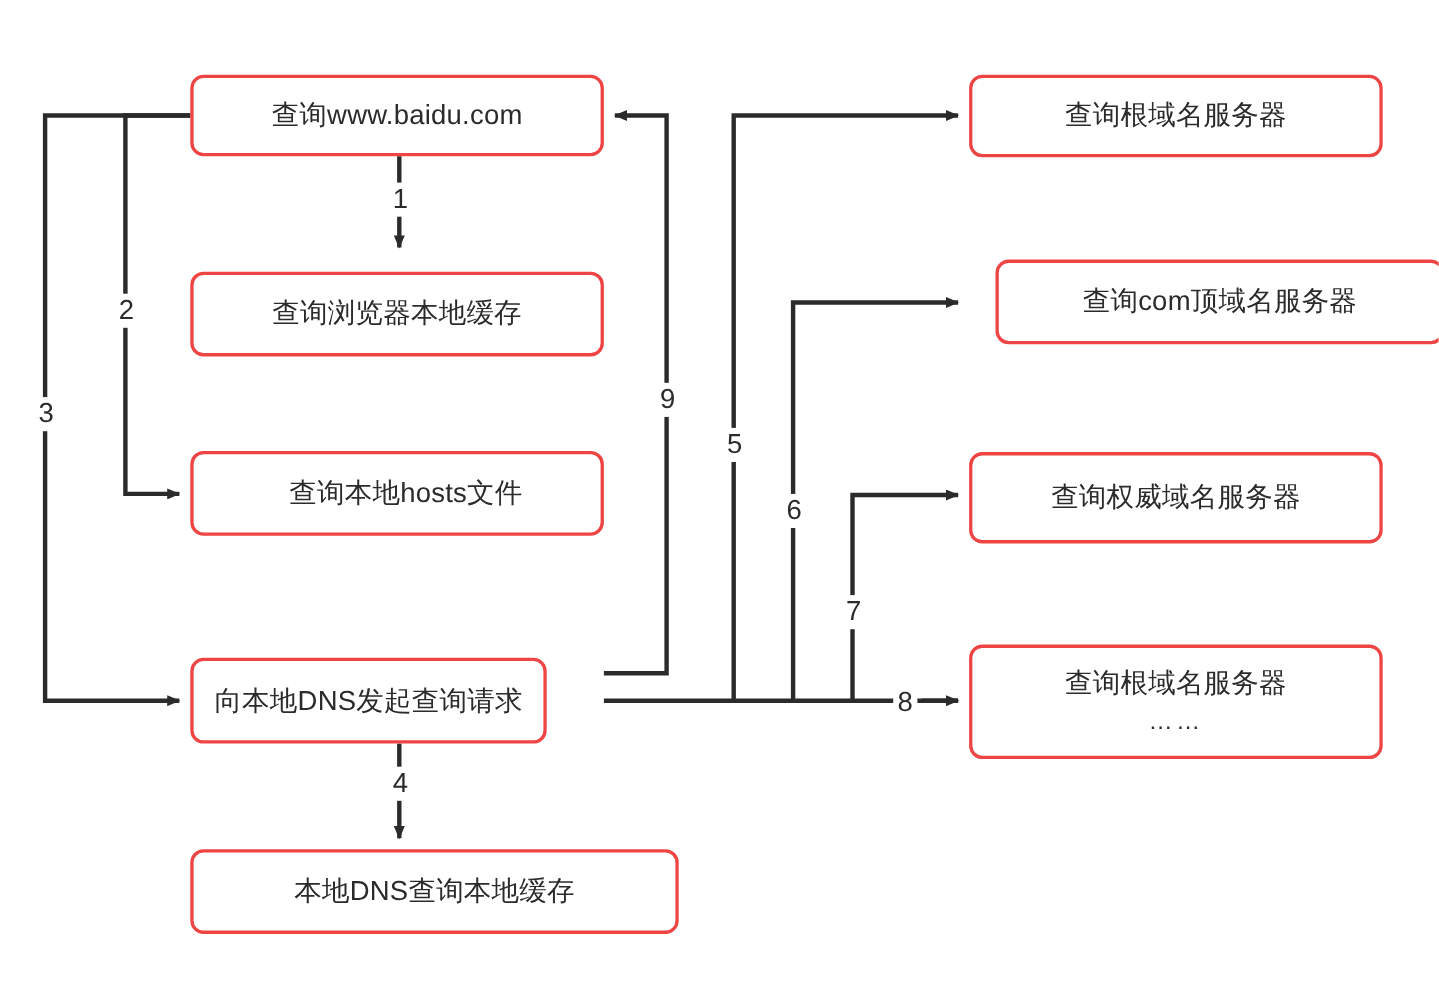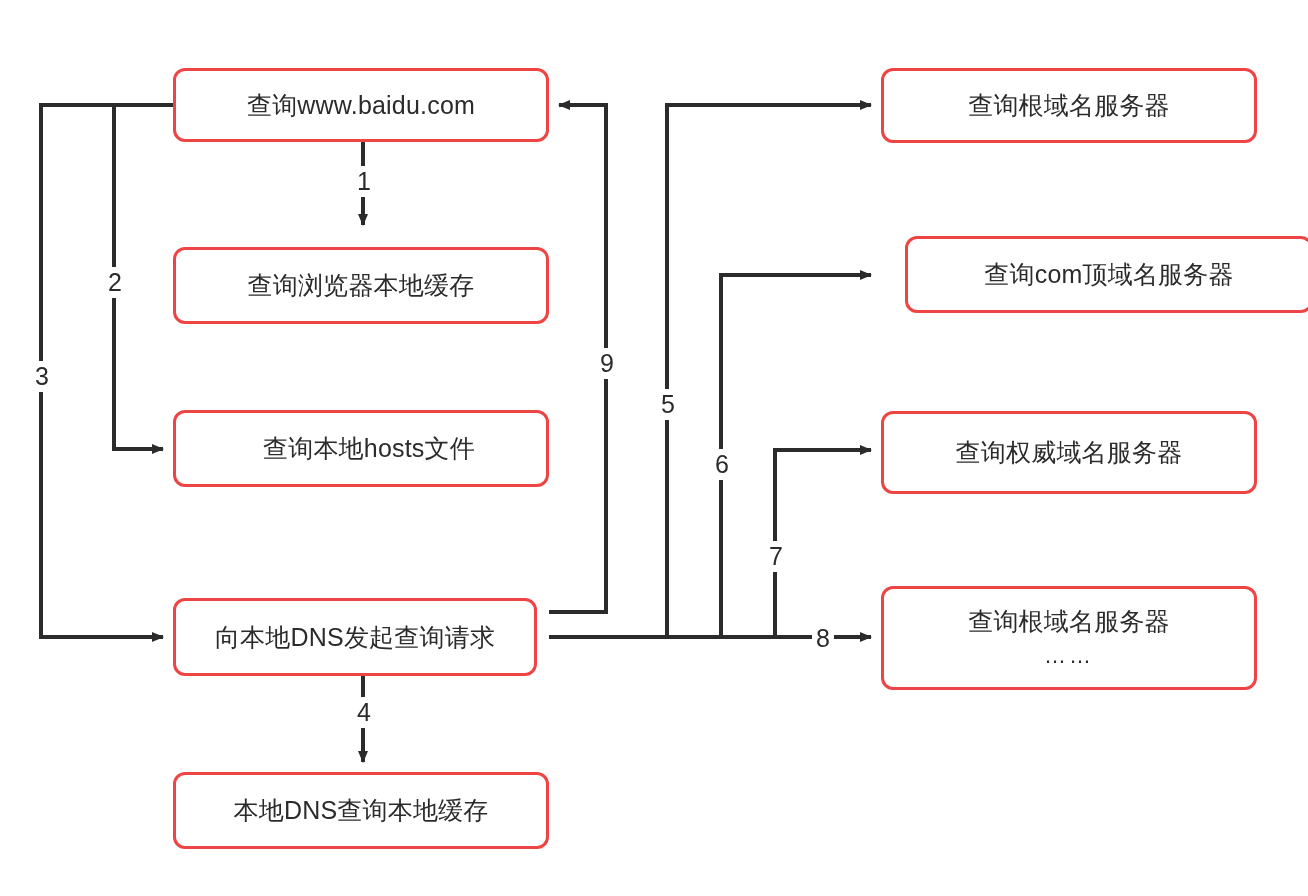--- a/index.html
+++ b/index.html
@@ -100,25 +100,25 @@
   </div>
 
   <div class="node" style="left:173px; top:235px; width:376px; height:77px;margin-top:12px;">
     <span>查询浏览器本地缓存</span>
   </div>
 
   <div class="node" style="left:173px; top:410px; width:376px; height:77px;padding-left:16px;">
     <span>查询本地hosts文件</span>
   </div>
 
-  <div class="node" style="left:173px; top:598px; width:364px; height:78px;">
+  <div class="node" style="left:173px; top:598px; width:324px; height:78px;">
     <span>向本地DNS发起查询请求</span>
   </div>
 
-  <div class="node" style="left:173px; top:772px; width:376px; height:77px;">
+  <div class="node" style="left:173px; top:772px; width:444px; height:77px;">
     <span>本地DNS查询本地缓存</span>
   </div>
 
   <div class="node" style="left:881px; top:68px; width:376px; height:75px;">
     <span>查询根域名服务器</span>
   </div>
 
   <div class="node" style="left:881px; top:236px; width:408px; height:77px;margin-left:24px;">
     <span>查询com顶域名服务器</span>
   </div>

